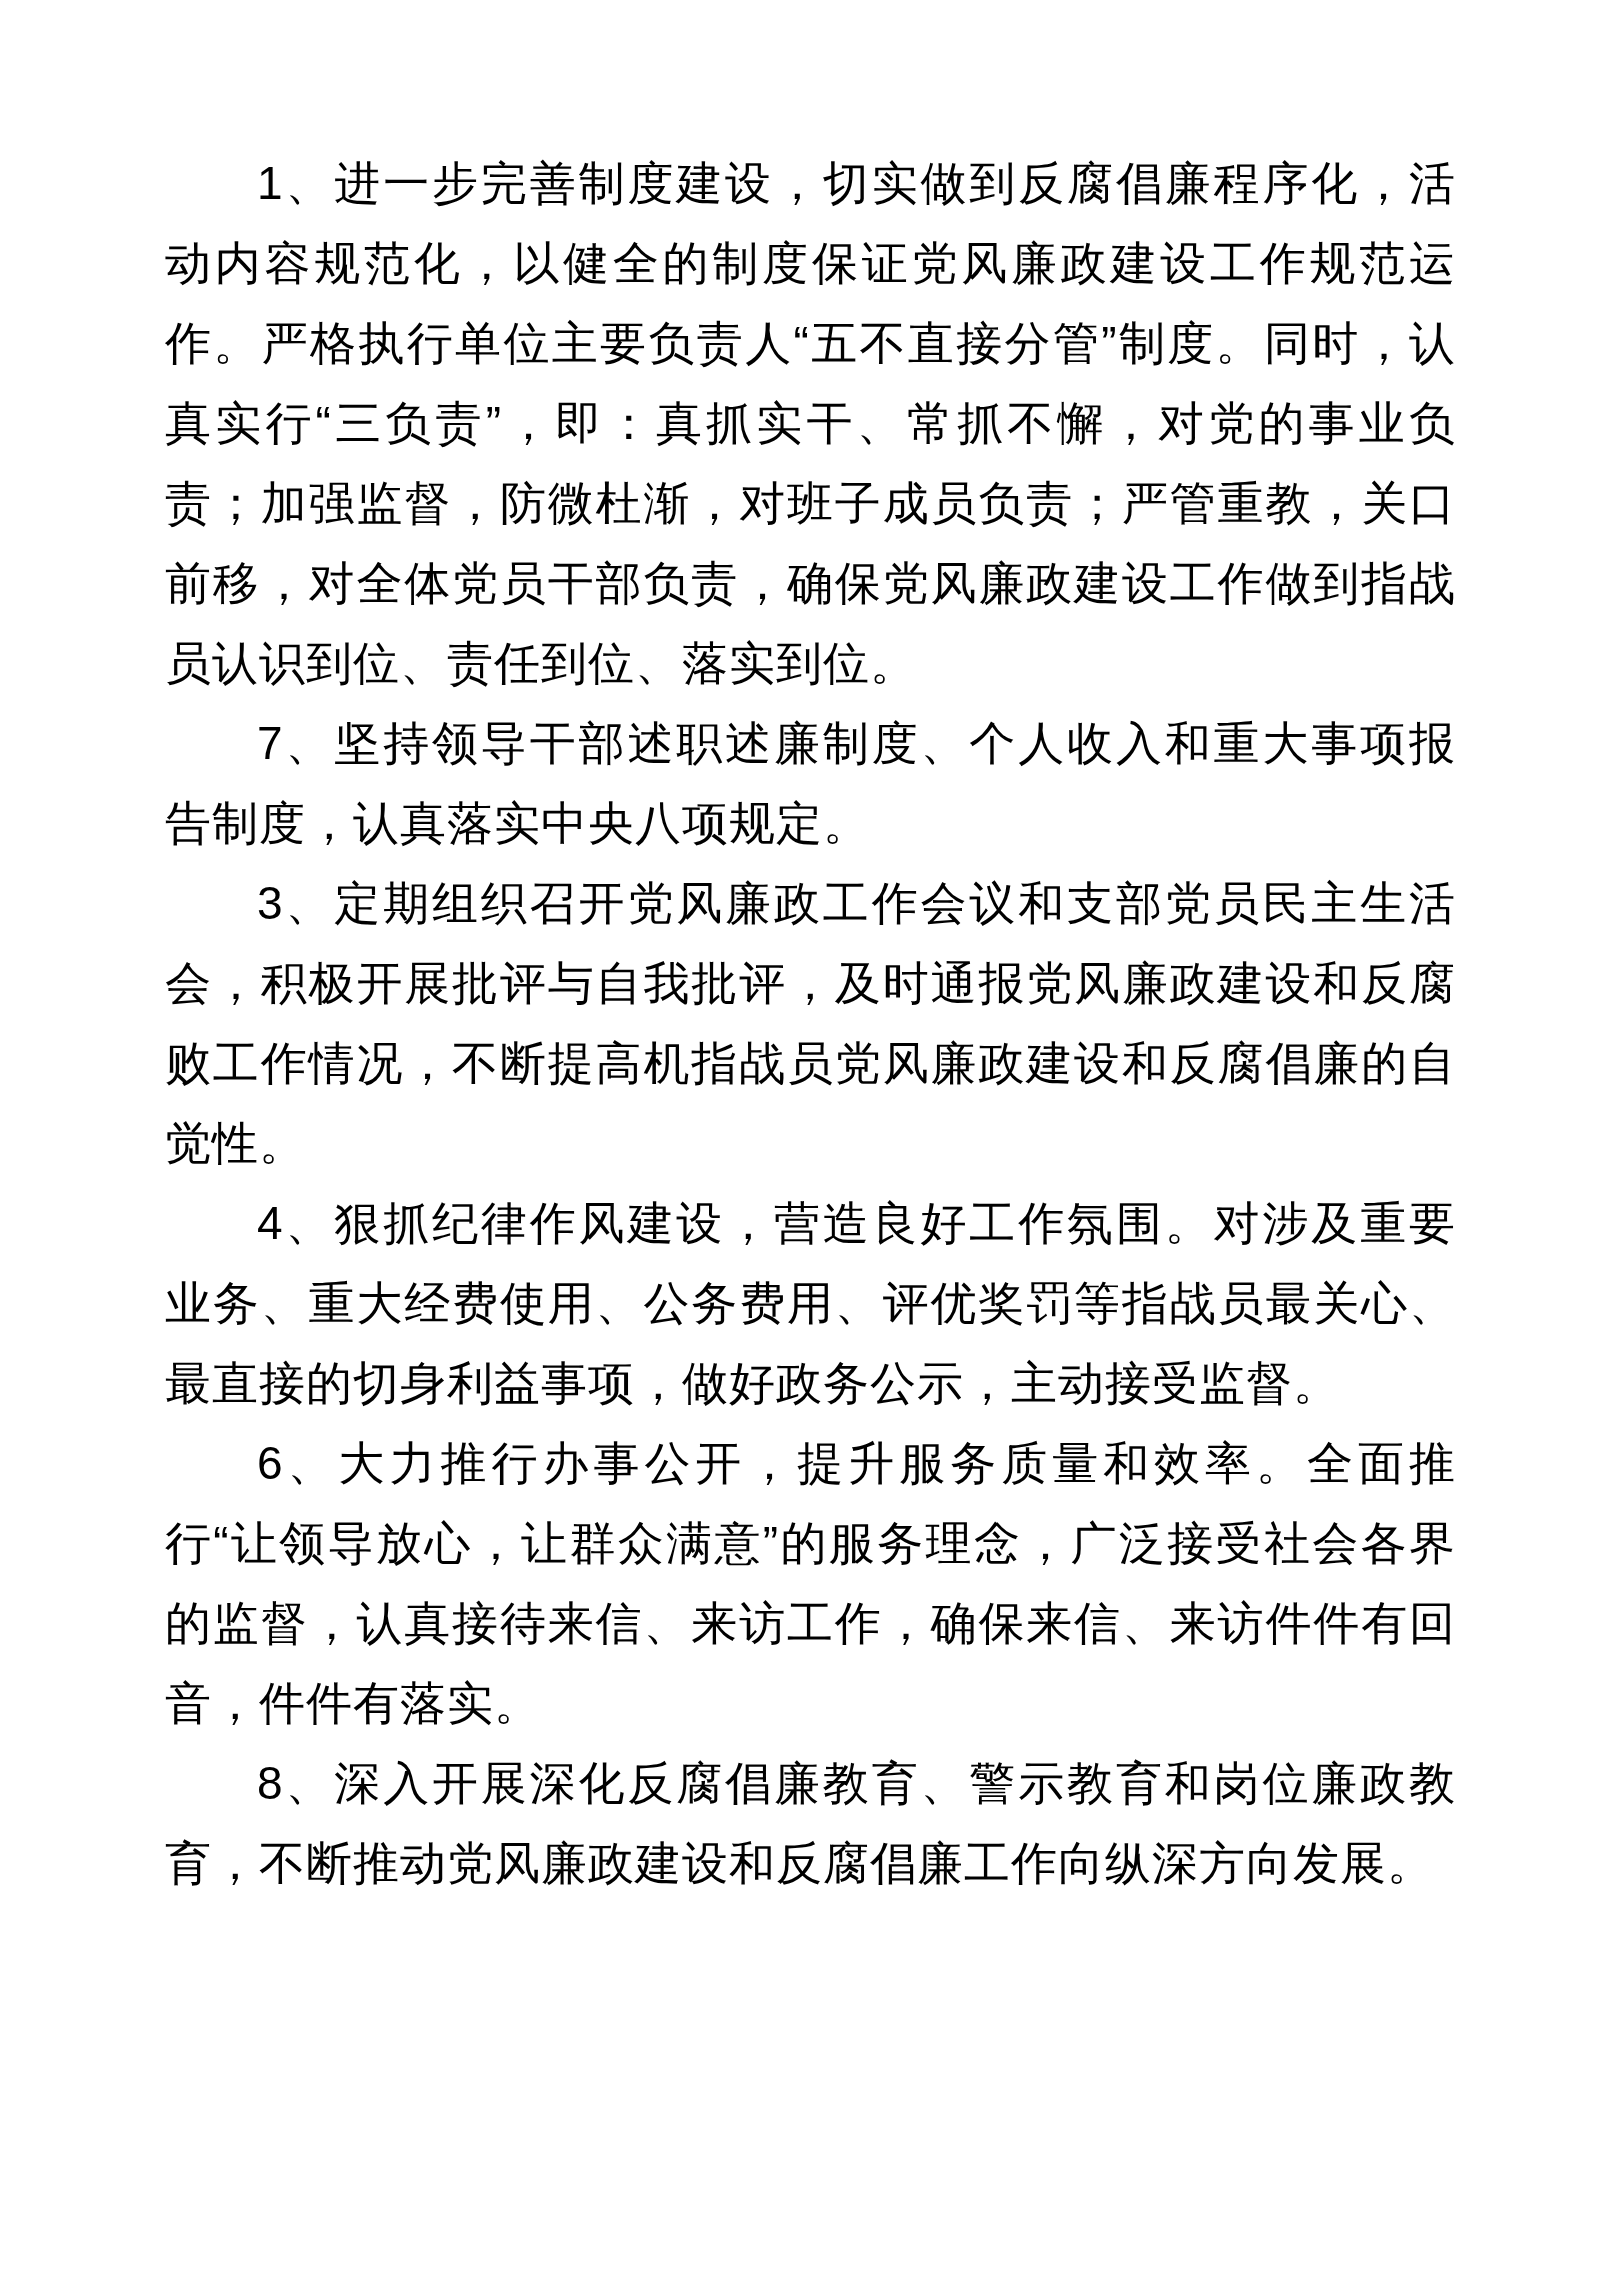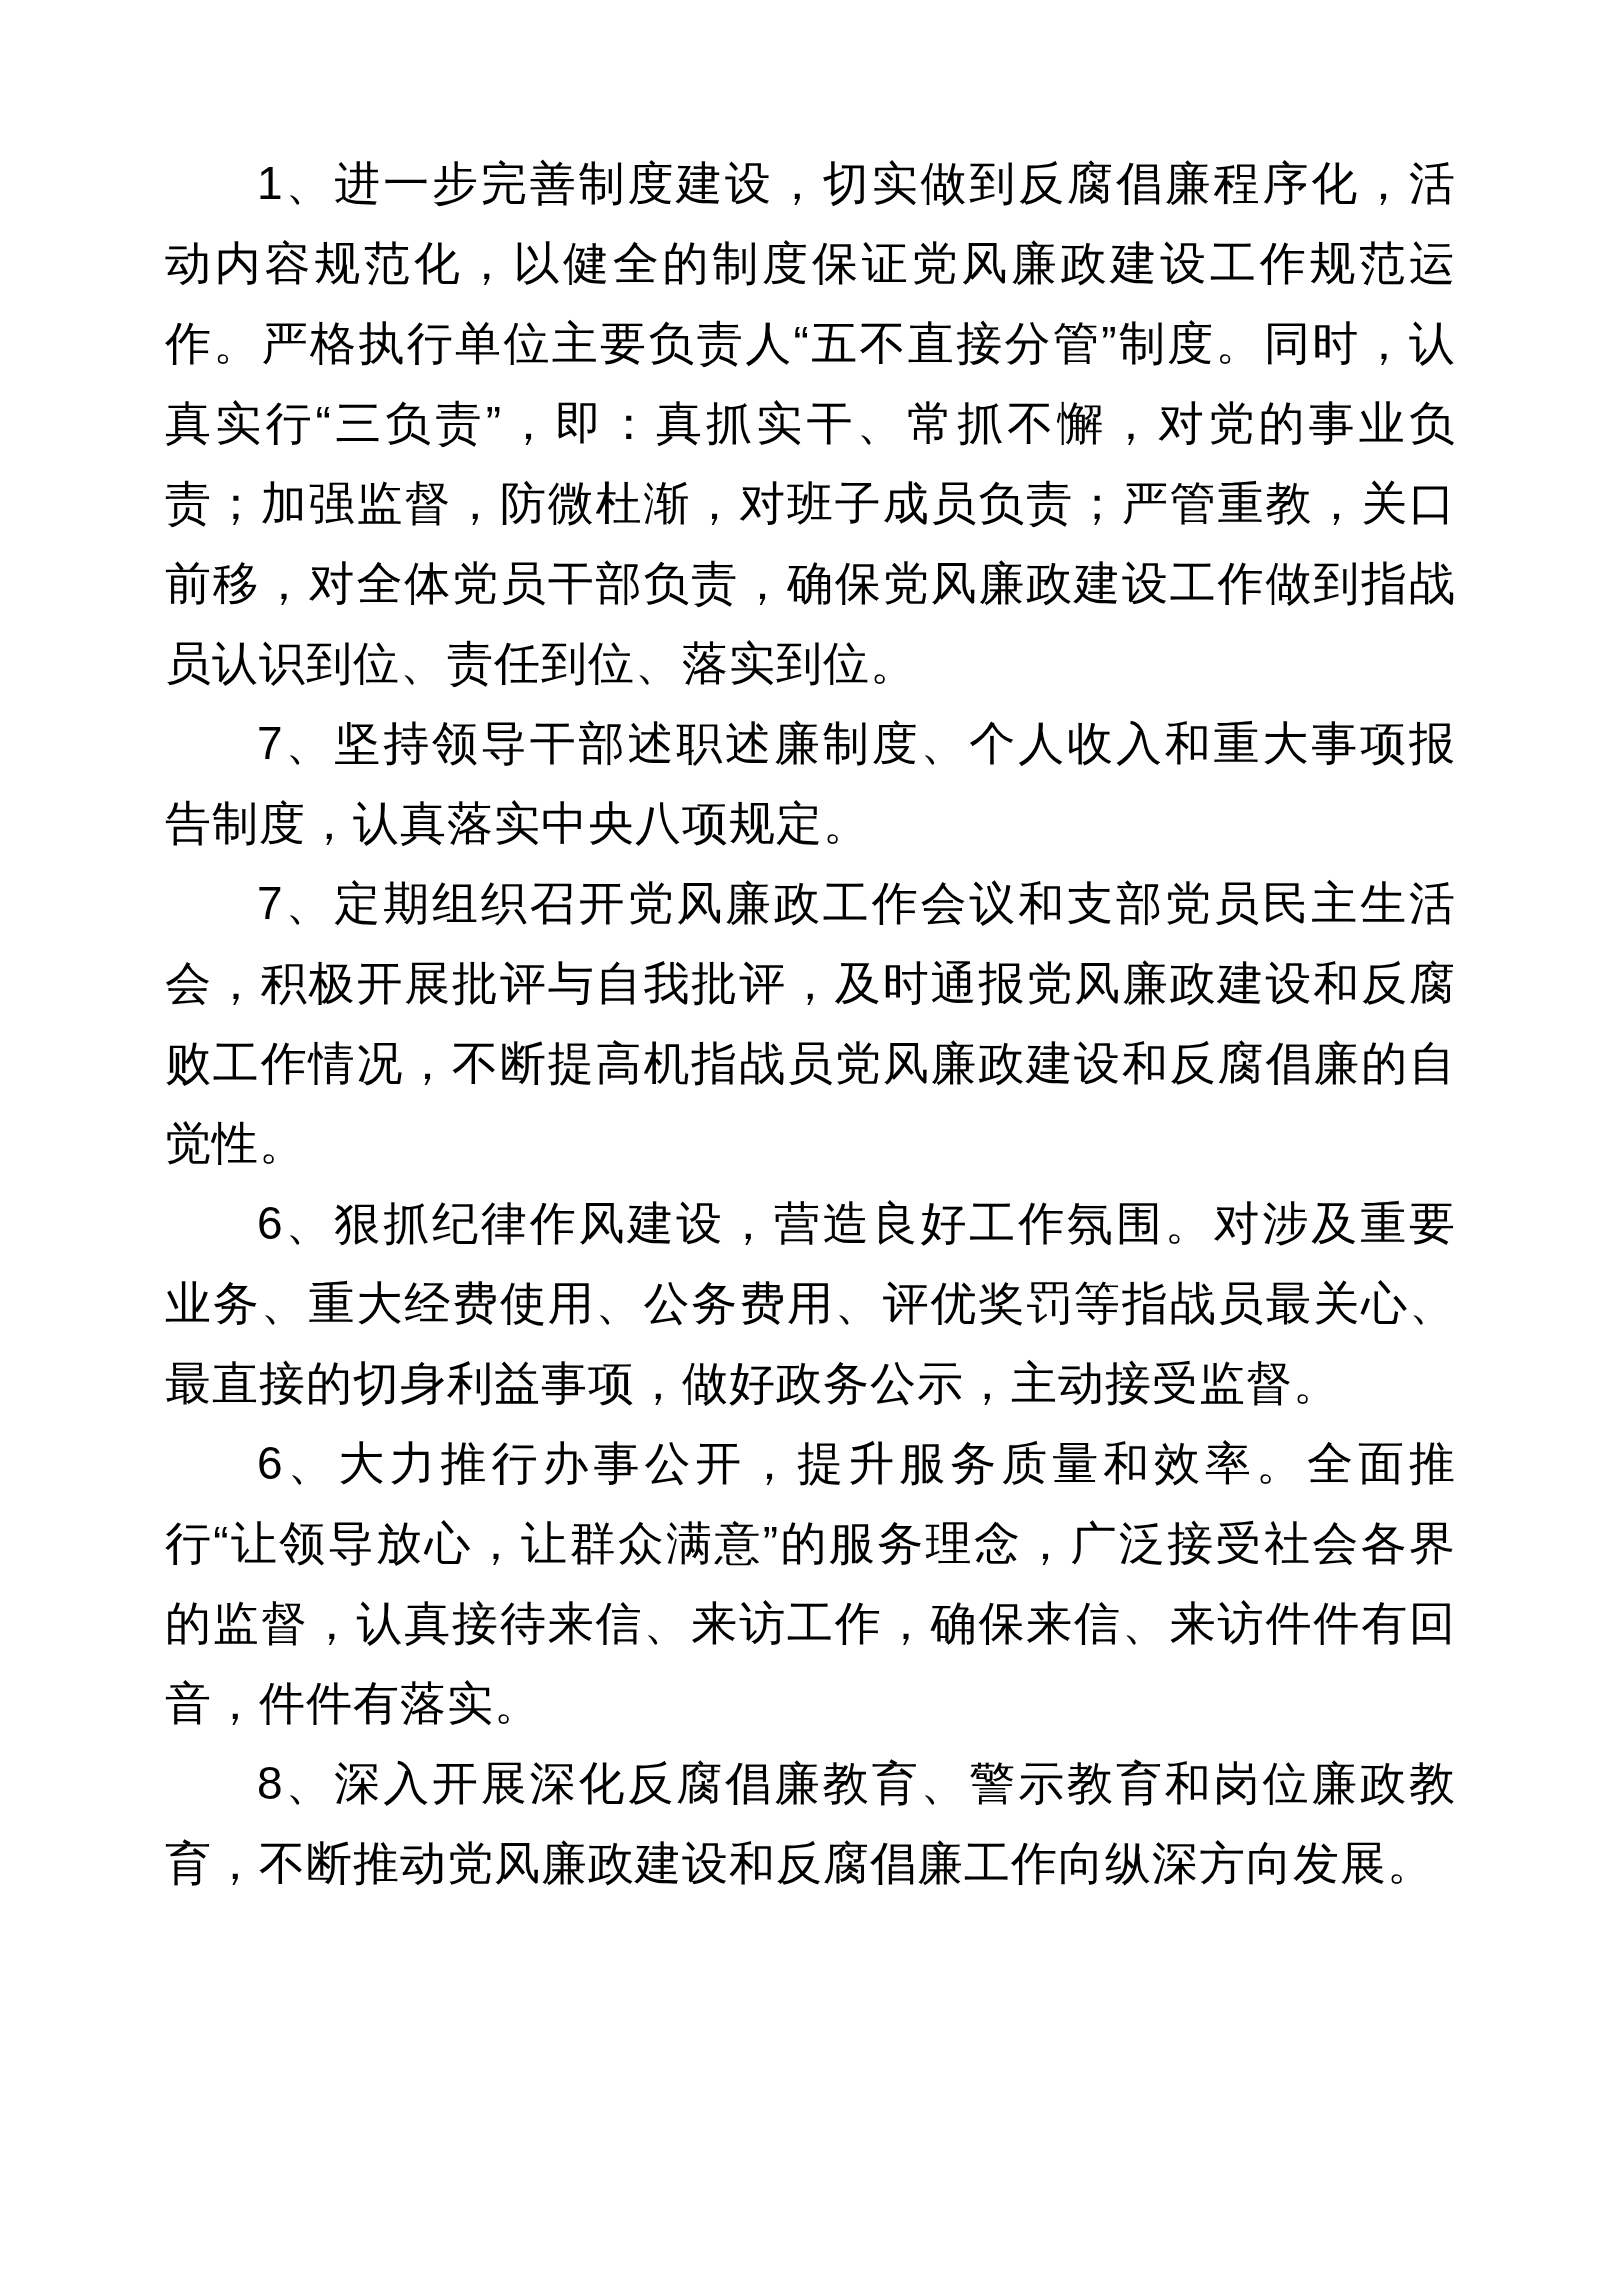--- a/index.html
+++ b/index.html
@@ -33,19 +33,19 @@
       word-break: break-all;
     }
   </style>
 </head>
 <body>
 
 <div class="page">
   <div class="doc-content">
     <p>1、进一步完善制度建设，切实做到反腐倡廉程序化，活动内容规范化，以健全的制度保证党风廉政建设工作规范运作。严格执行单位主要负责人“五不直接分管”制度。同时，认真实行“三负责”，即：真抓实干、常抓不懈，对党的事业负责；加强监督，防微杜渐，对班子成员负责；严管重教，关口前移，对全体党员干部负责，确保党风廉政建设工作做到指战员认识到位、责任到位、落实到位。</p>
     <p>7、坚持领导干部述职述廉制度、个人收入和重大事项报告制度，认真落实中央八项规定。</p>
-    <p>7、定期组织召开党风廉政工作会议和支部党员民主生活会，积极开展批评与自我批评，及时通报党风廉政建设和反腐败工作情况，不断提高机指战员党风廉政建设和反腐倡廉的自觉性。</p>
-    <p>6、狠抓纪律作风建设，营造良好工作氛围。对涉及重要业务、重大经费使用、公务费用、评优奖罚等指战员最关心、最直接的切身利益事项，做好政务公示，主动接受监督。</p>
+    <p>3、定期组织召开党风廉政工作会议和支部党员民主生活会，积极开展批评与自我批评，及时通报党风廉政建设和反腐败工作情况，不断提高机指战员党风廉政建设和反腐倡廉的自觉性。</p>
+    <p>4、狠抓纪律作风建设，营造良好工作氛围。对涉及重要业务、重大经费使用、公务费用、评优奖罚等指战员最关心、最直接的切身利益事项，做好政务公示，主动接受监督。</p>
     <p>6、大力推行办事公开，提升服务质量和效率。全面推行“让领导放心，让群众满意”的服务理念，广泛接受社会各界的监督，认真接待来信、来访工作，确保来信、来访件件有回音，件件有落实。</p>
     <p>8、深入开展深化反腐倡廉教育、警示教育和岗位廉政教育，不断推动党风廉政建设和反腐倡廉工作向纵深方向发展。</p>
   </div>
 </div>
 
 
 </body></html>

